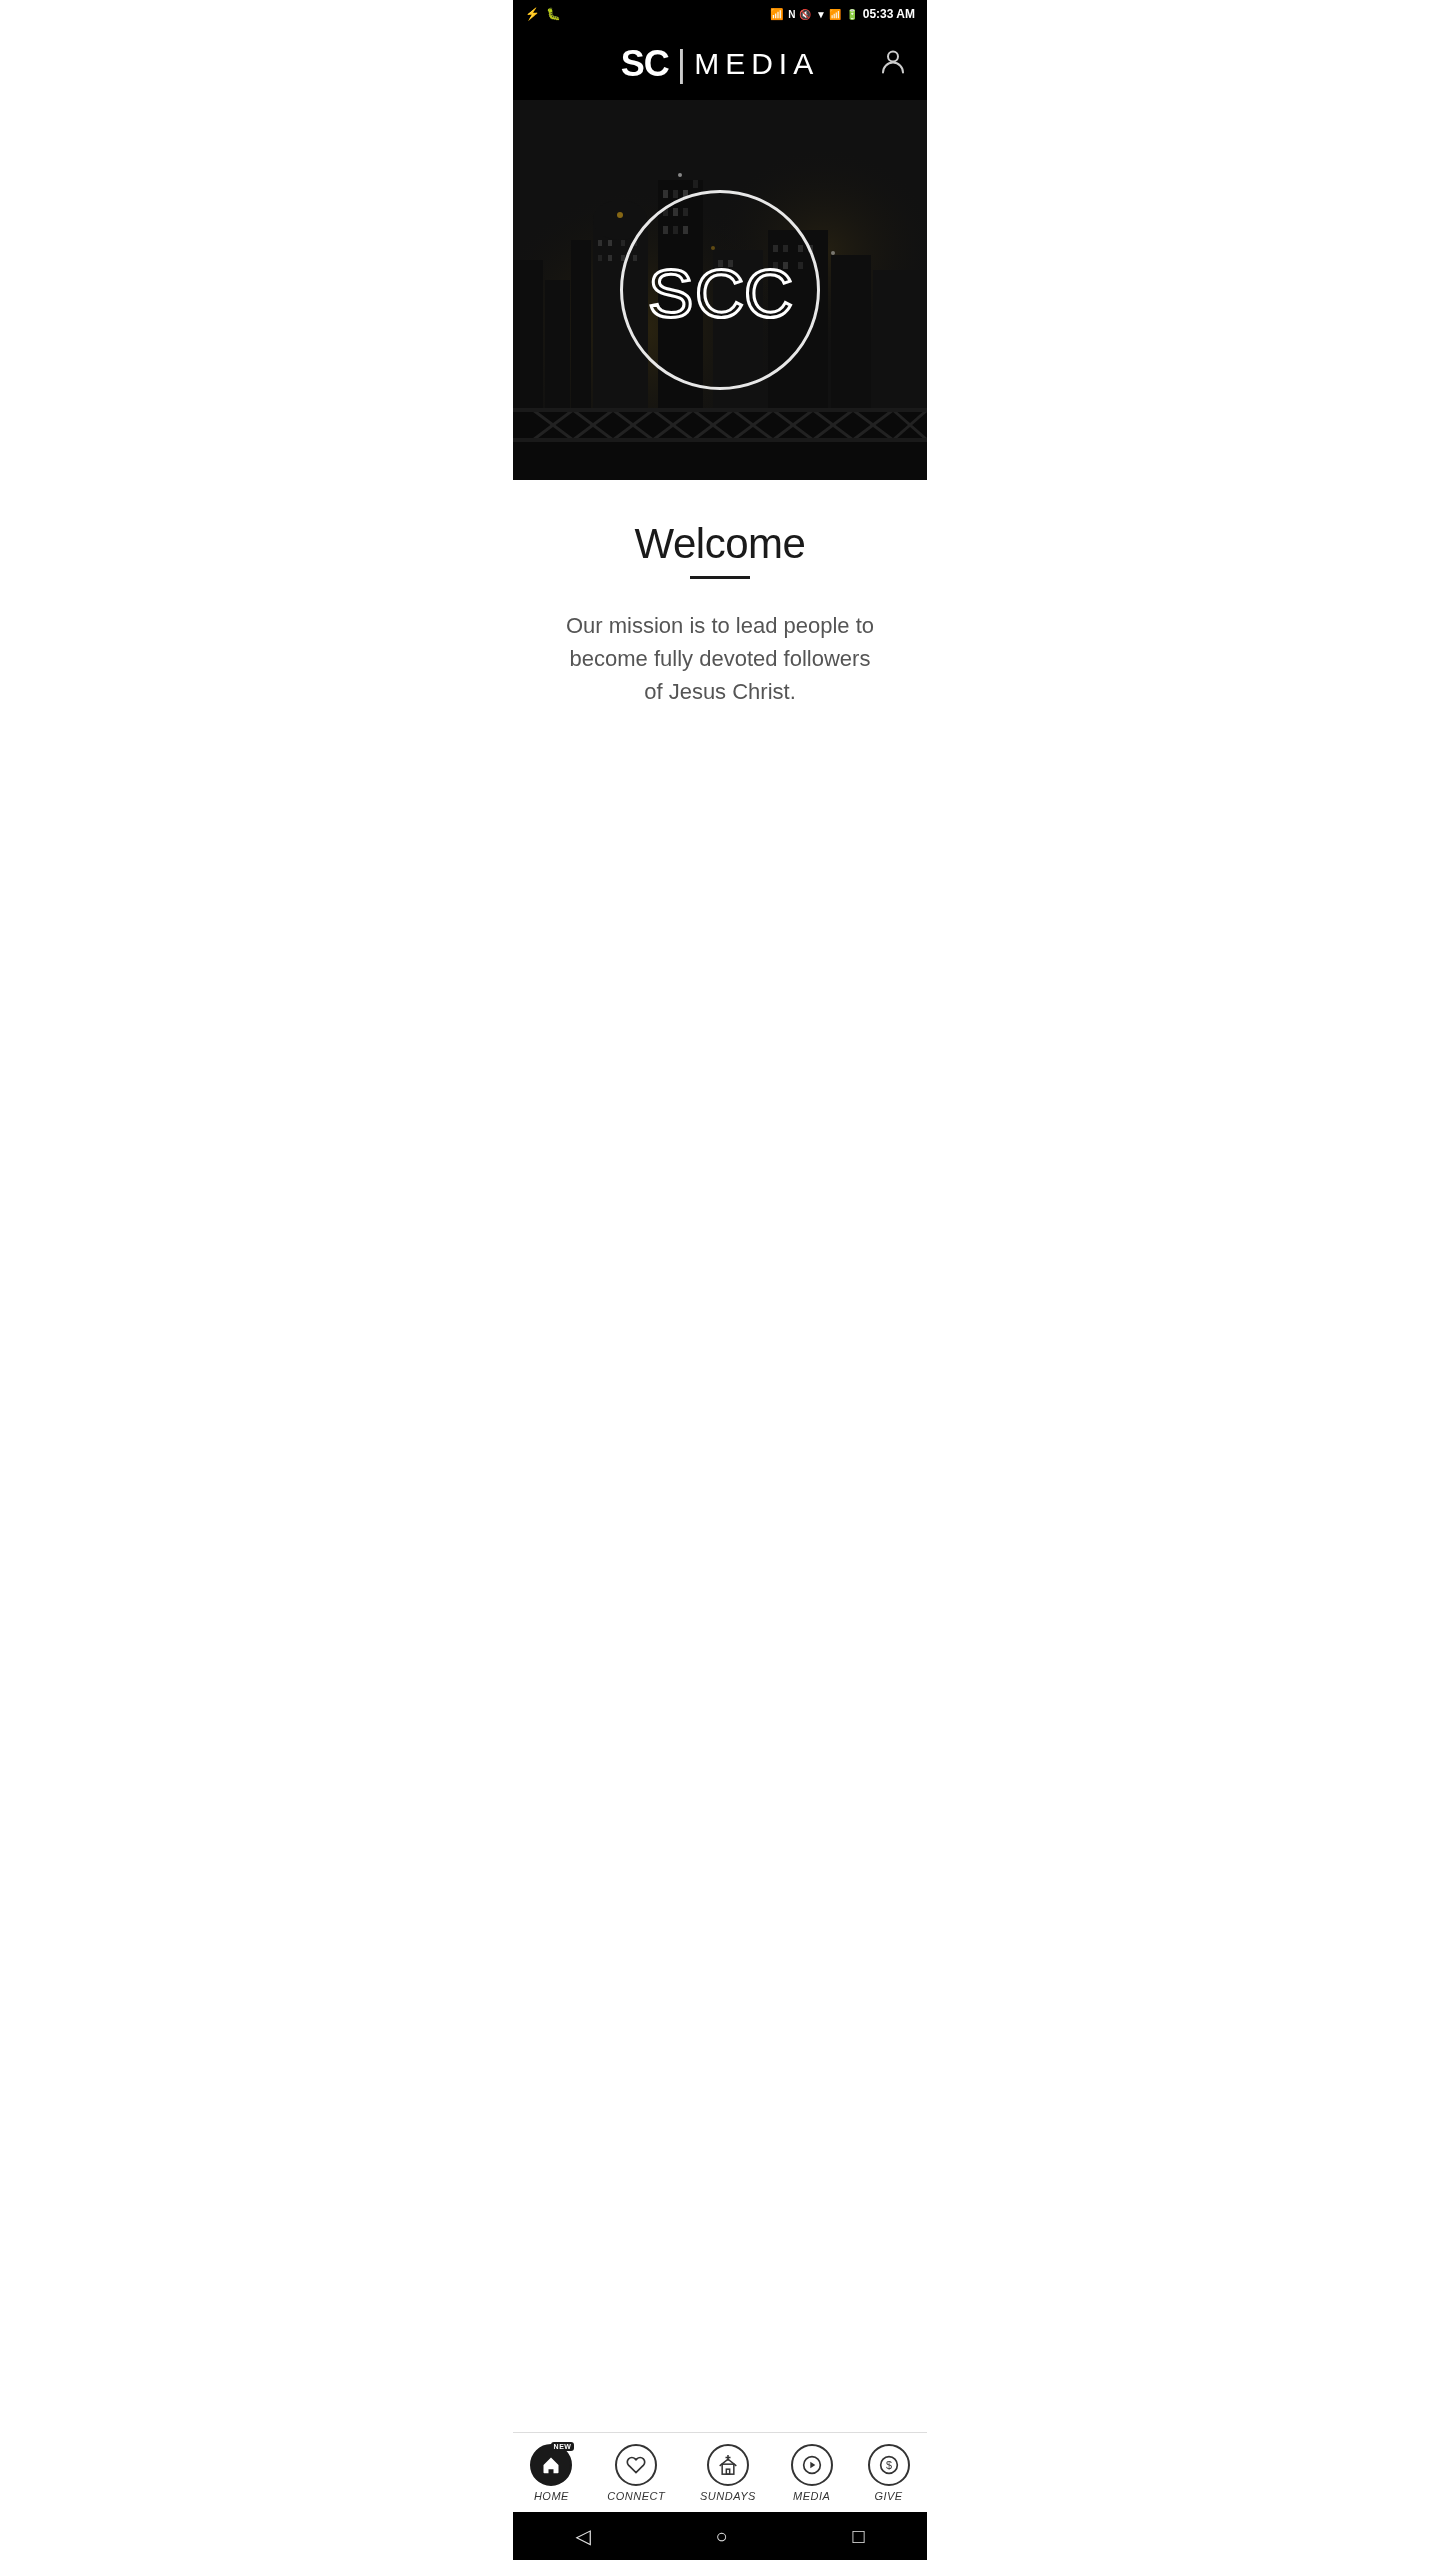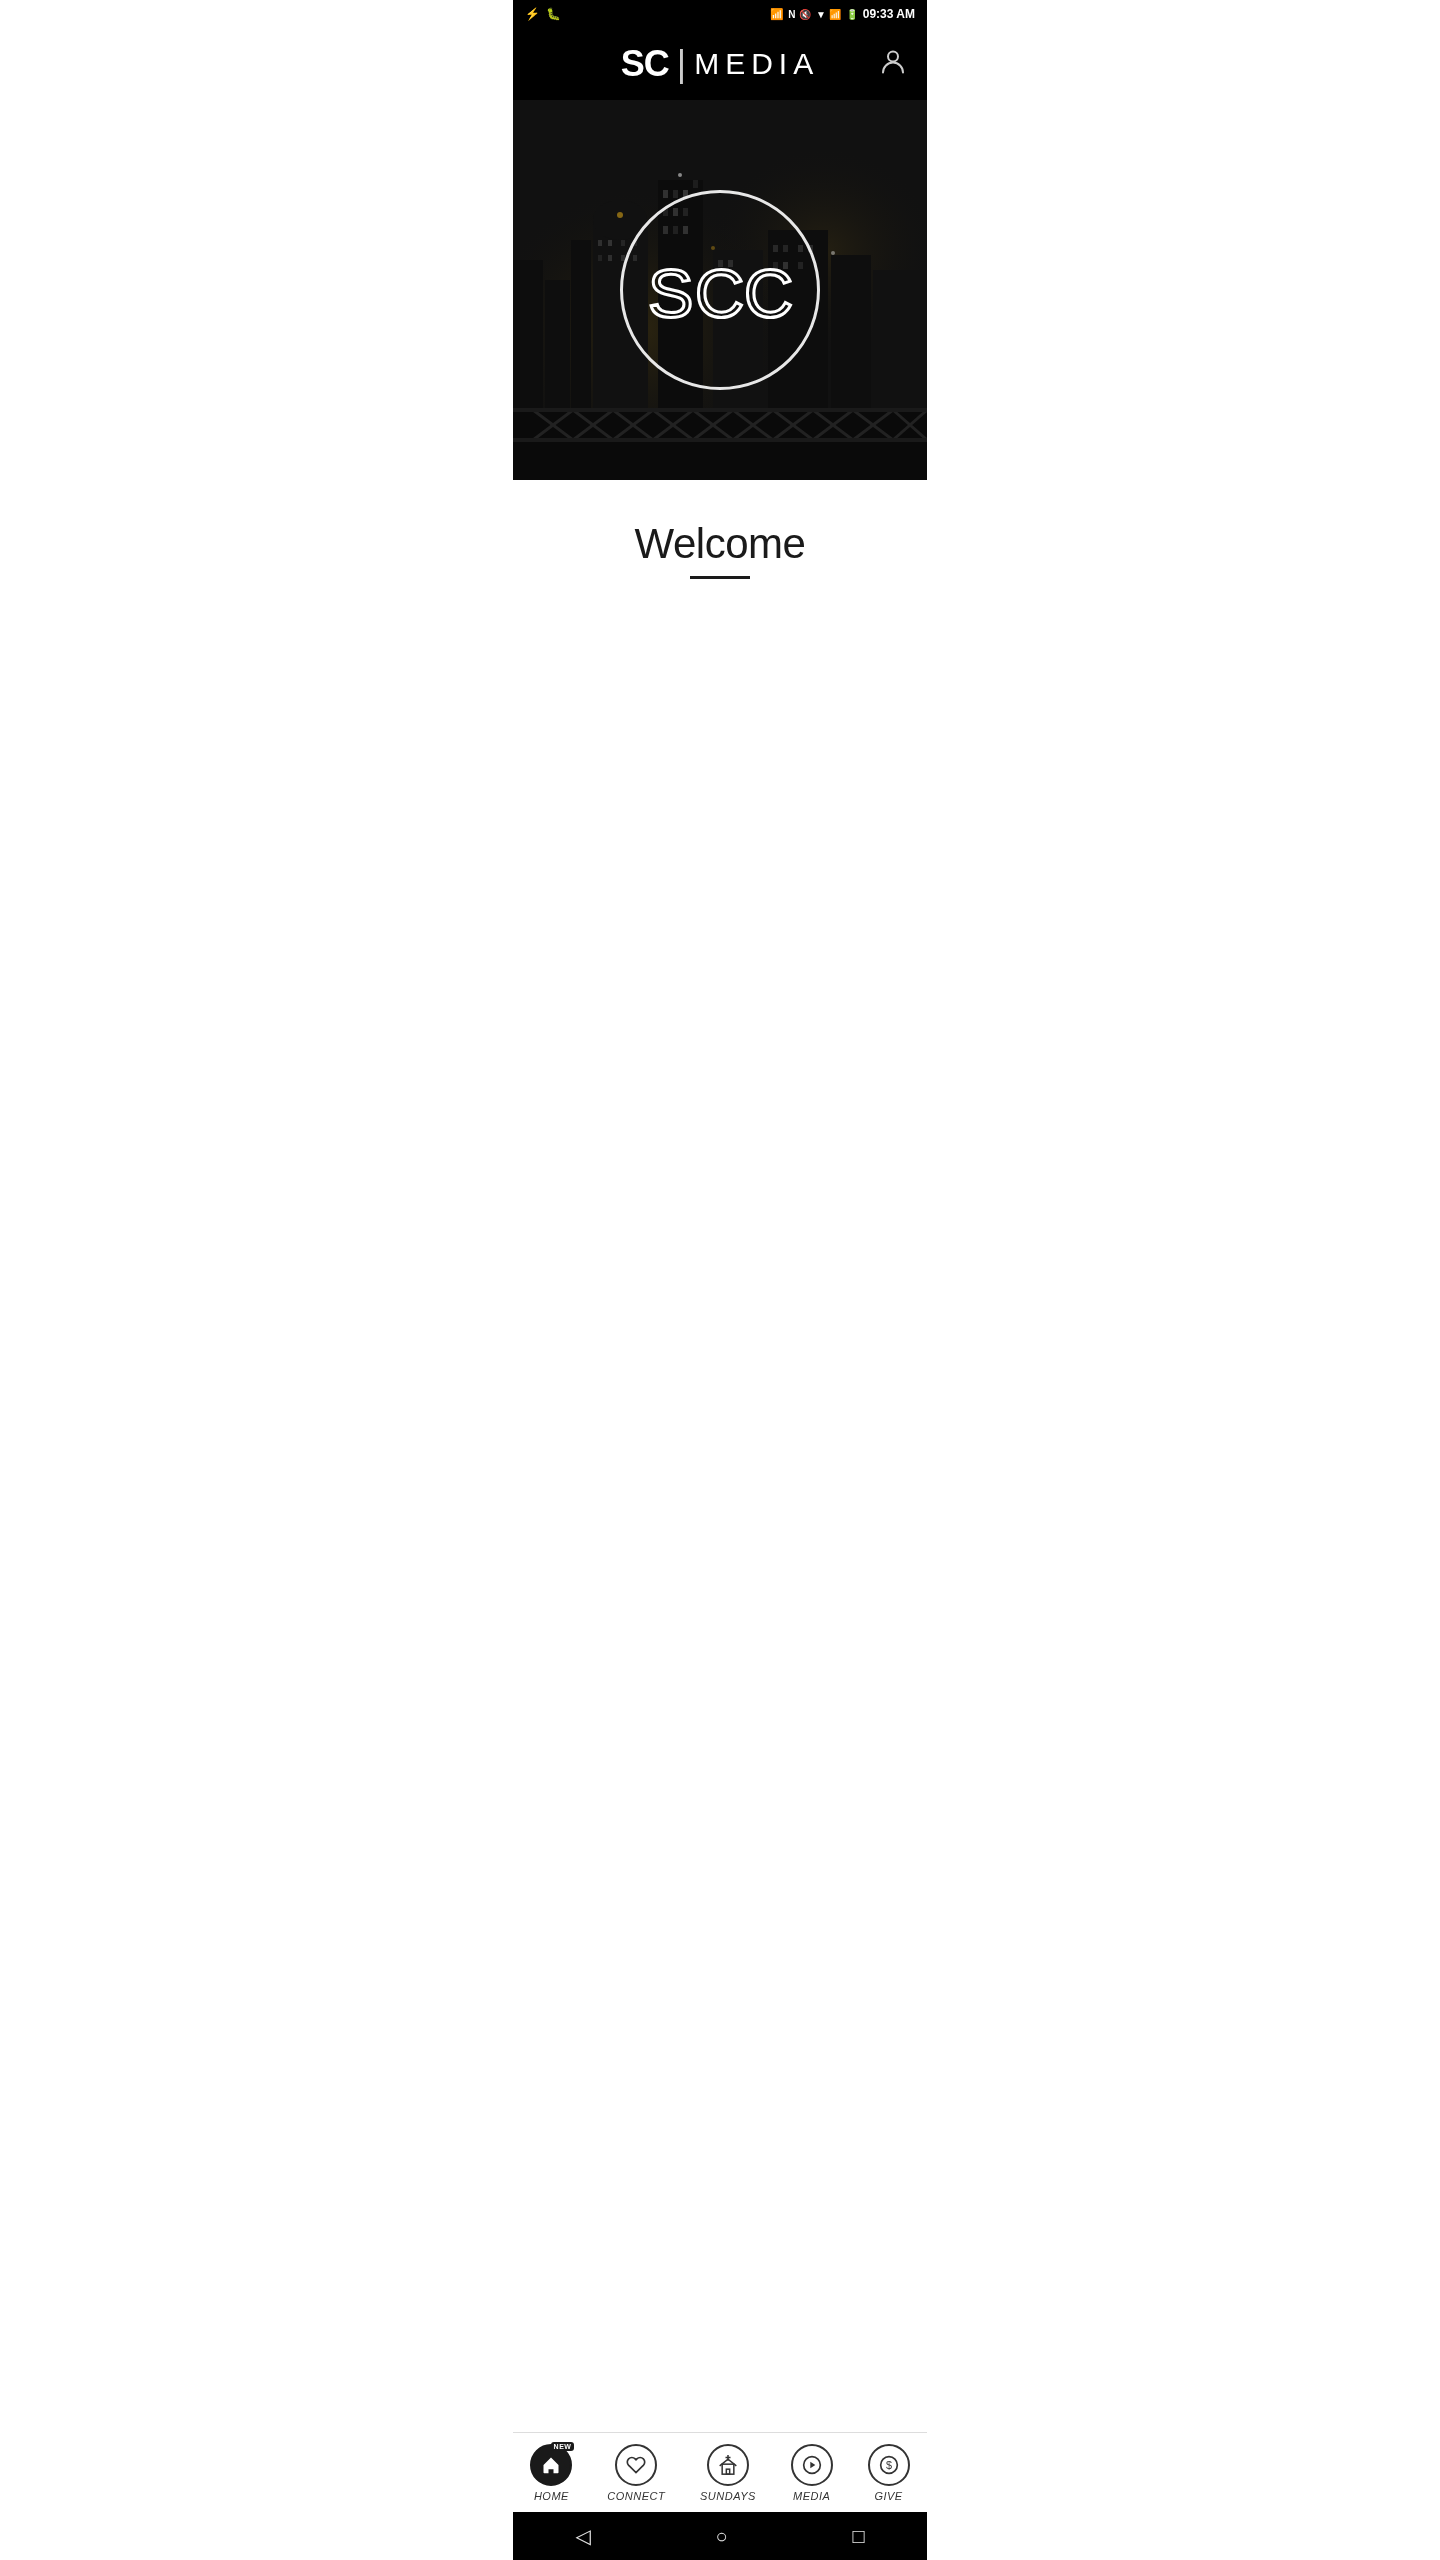--- a/index.html
+++ b/index.html
@@ -265,21 +265,21 @@
     <span>⚡</span>
     <span>🐛</span>
   </div>
   <div class="status-right">
     <span style="font-size:11px;">📶</span>
     <span style="font-size:10px;">N</span>
     <span style="font-size:10px;">🔇</span>
     <span style="font-size:10px;">▼</span>
     <span style="font-size:10px;">📶</span>
     <span style="font-size:10px;">🔋</span>
-    <span>09:33 AM</span>
+    <span>05:33 AM</span>
   </div>
 </div>
 
 <div class="app-header">
   <div class="header-logo">
     <span class="logo-sc">SC</span>
     <span class="logo-divider">|</span>
     <span class="logo-church">MEDIA</span>
   </div>
   <div class="header-profile">
@@ -393,20 +393,21 @@
 
         <text x="55" y="72" font-size="68" font-family="Arial, sans-serif" font-weight="300" fill="none" stroke="white" stroke-width="3">CC</text>
       </svg>
     </div>
   </div>
 </div>
 
 <div class="content-section">
   <h1 class="welcome-title">Welcome</h1>
   <div class="title-divider"></div>
+  <p class="mission-text">Our mission is to lead people to become fully devoted followers of Jesus Christ.</p>
 </div>
 
 <nav class="bottom-nav">
 
   <div class="nav-item">
     <div class="nav-icon-wrap home-active">
       <span class="new-badge">NEW</span>
       <svg width="20" height="20" viewBox="0 0 24 24" fill="white" xmlns="http://www.w3.org/2000/svg">
         <path d="M3 12L12 3l9 9v9a1 1 0 01-1 1h-5v-5H9v5H4a1 1 0 01-1-1v-9z"></path>
       </svg>

